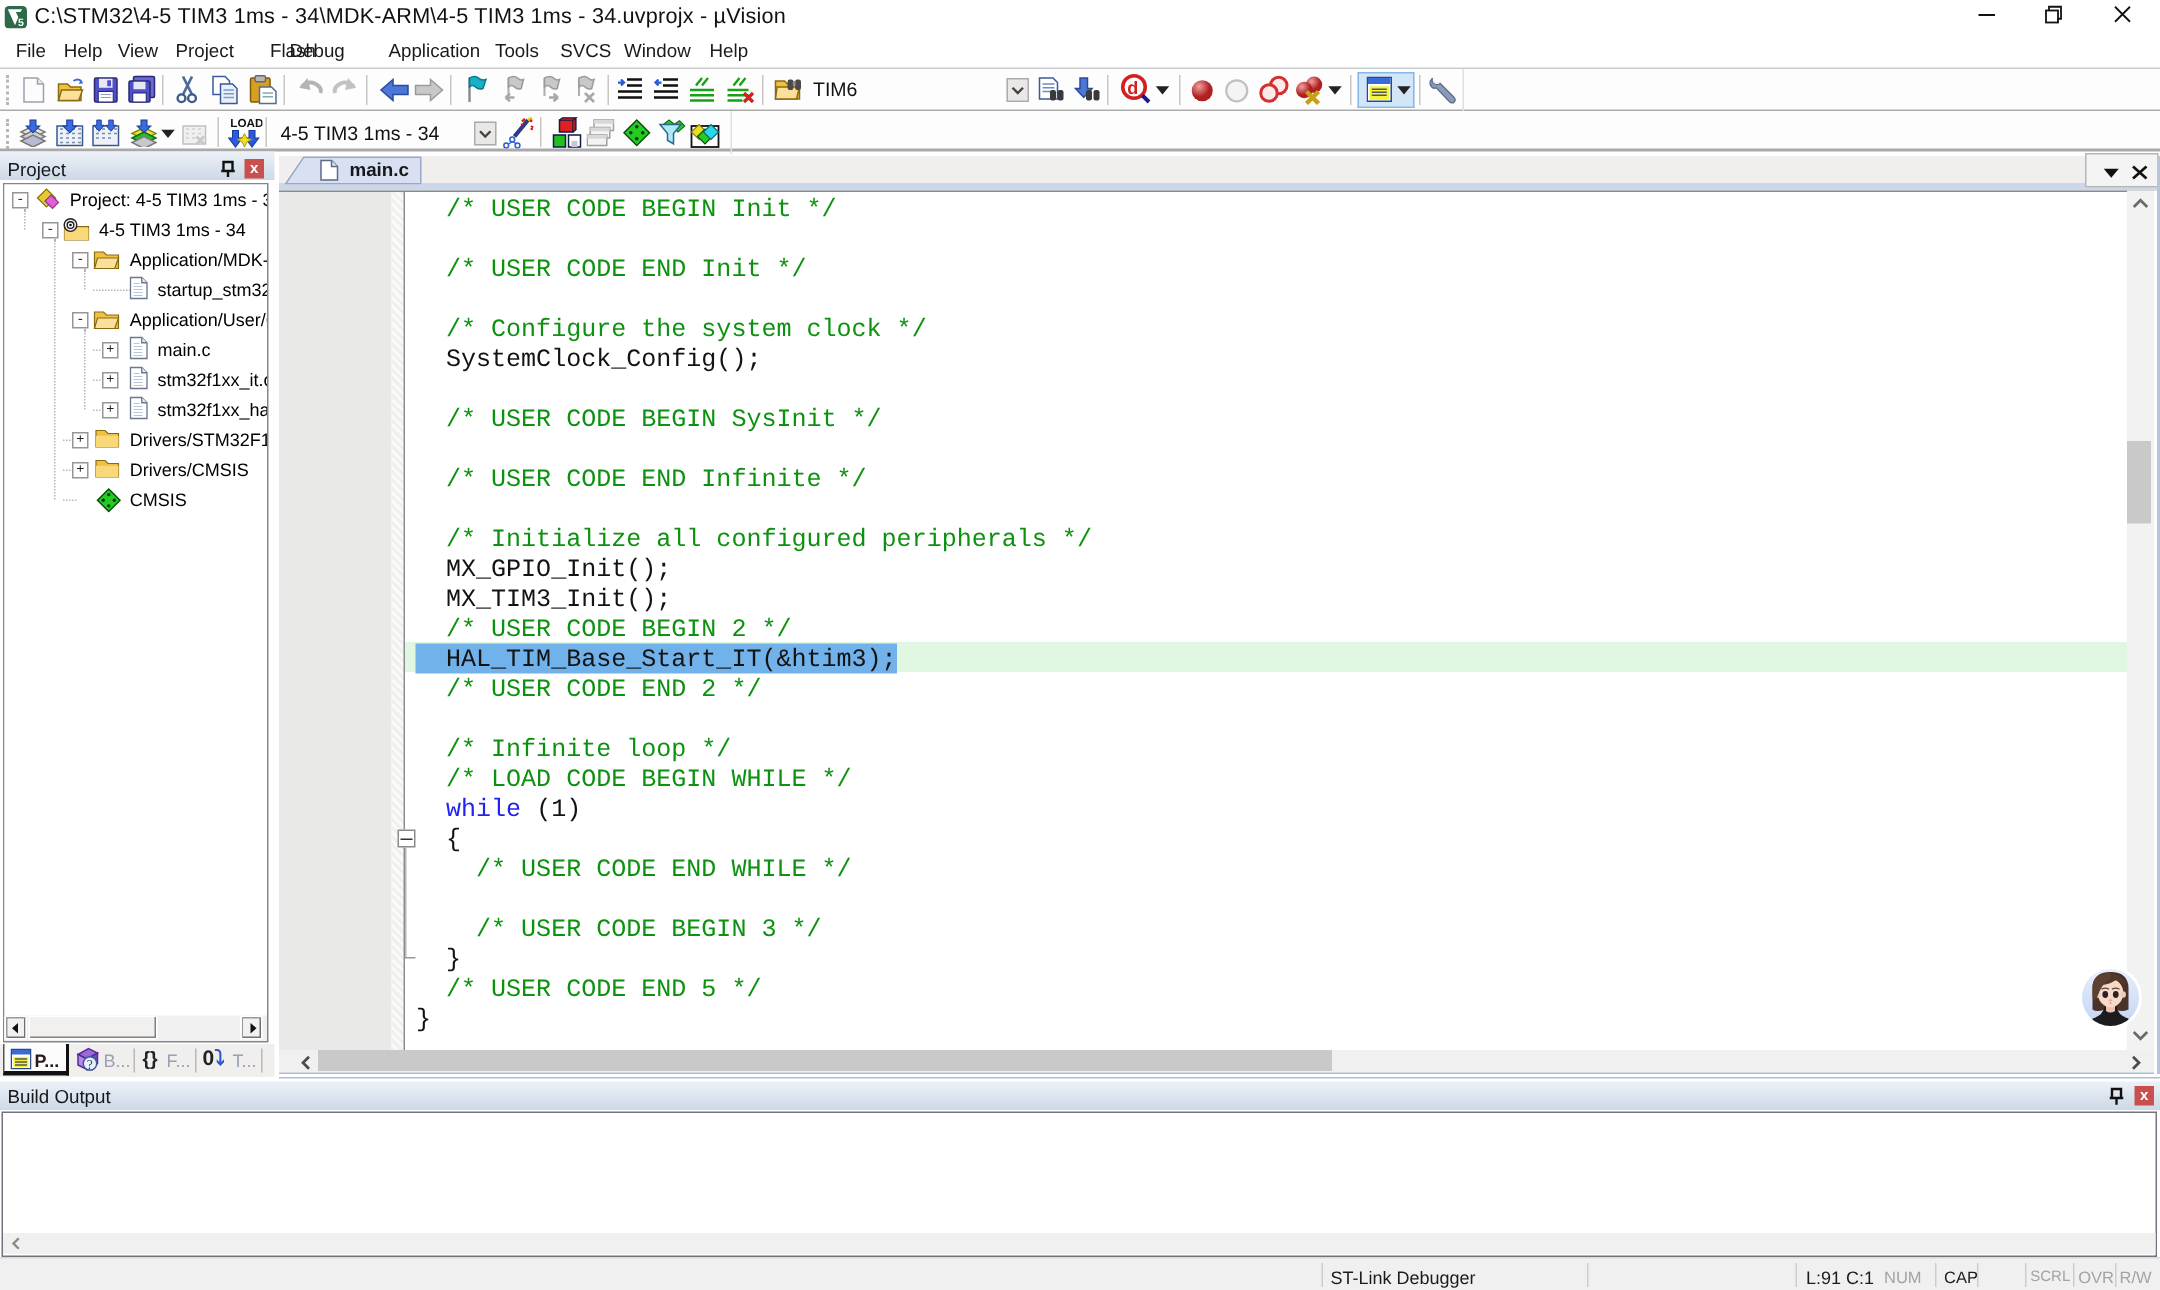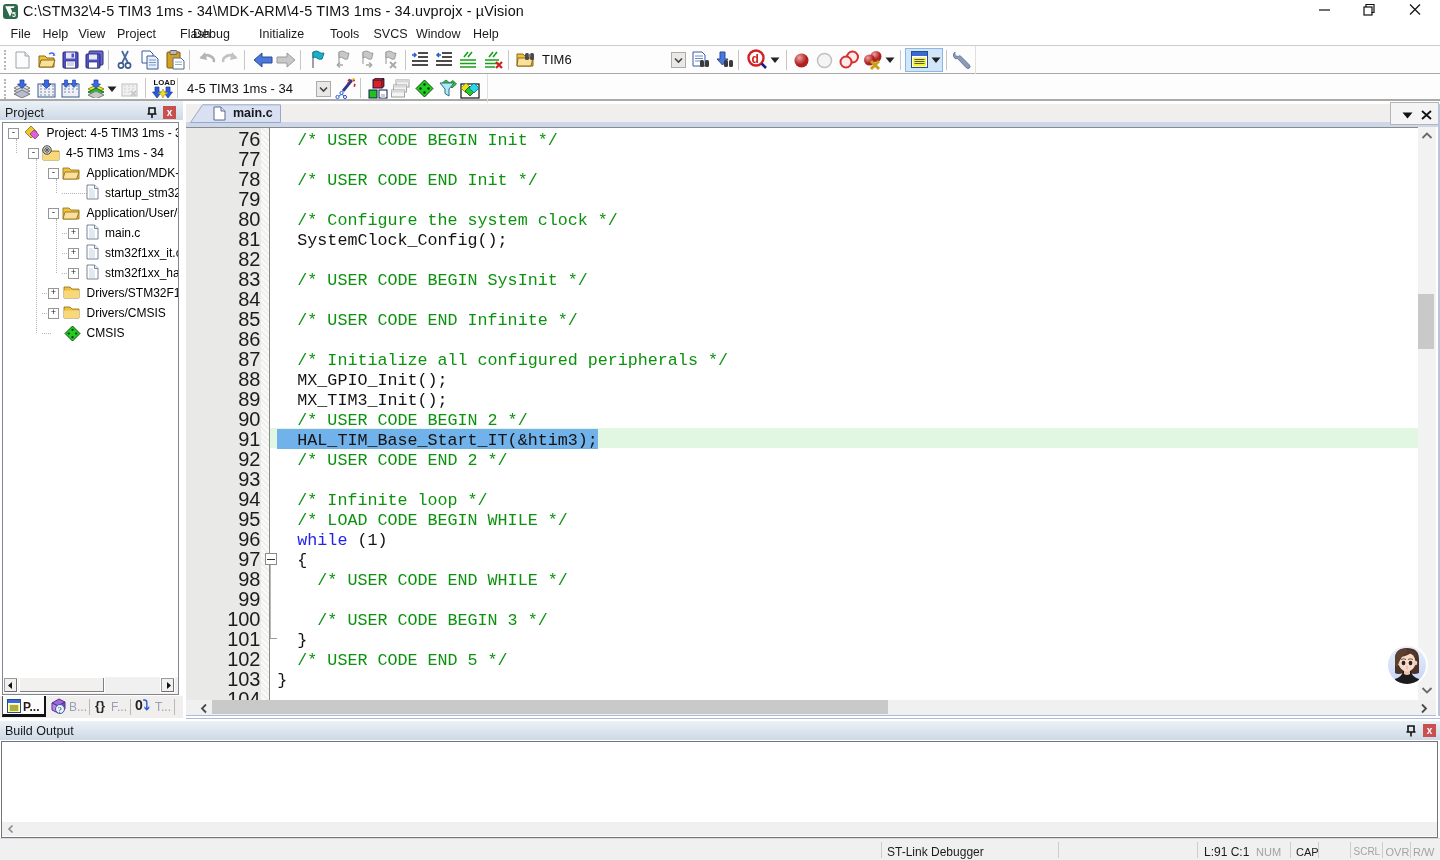--- a/index.html
+++ b/index.html
@@ -45,21 +45,21 @@
 <path d="M97 4.5 l10 10 M107 4.5 l-10 10" stroke="#111" stroke-width="1.2"></path>
 </svg>
 
 <div class="abs menubar"></div>
 <div class="abs menu-item" style="left:10.5px">File</div>
 <div class="abs menu-item" style="left:42.5px">Help</div>
 <div class="abs menu-item" style="left:78.5px">View</div>
 <div class="abs menu-item" style="left:117px">Project</div>
 <div class="abs menu-item" style="left:180px">Flash</div>
 <div class="abs menu-item" style="left:193px">Debug</div>
-<div class="abs menu-item" style="left:259px">Initialize</div>
+<div class="abs menu-item" style="left:259px">Application</div>
 <div class="abs menu-item" style="left:330px">Tools</div>
 <div class="abs menu-item" style="left:373.5px">SVCS</div>
 <div class="abs menu-item" style="left:416px">Window</div>
 <div class="abs menu-item" style="left:473px">Help</div>
 
 <div class="abs tb" id="tbrow1" style="left:0;top:45px;width:1440px;height:28px;border-top:1px solid #cccccc;"></div>
 <div class="abs tb" id="tbrow2" style="left:0;top:73px;width:1440px;height:28px;border-top:1px solid #aaaaaa;border-bottom:2px solid #a9a9a9;"></div>
 <div class="abs" style="left:4px;top:50px;width:3px;height:20px;border-left:2px dotted #b8b6b2;"></div>
 <div class="abs" style="left:4px;top:79px;width:3px;height:20px;border-left:2px dotted #b8b6b2;"></div>
 
@@ -501,49 +501,20 @@
   <div class="abs" style="left:83px;top:0;width:1px;height:572px;background:#8c8c8c;"></div>
 
   <div class="abs" style="left:84px;top:300px;width:1148px;height:20px;background:#e2f7e2;"></div>
   <div class="abs" style="left:91.3px;top:301px;width:320.6px;height:20px;background:#72b2ea;"></div>
 
   <div class="abs" style="left:78.5px;top:425px;width:12px;height:12px;border:1px solid #8a8a8a;background:#fff;"></div>
   <div class="abs" style="left:80.5px;top:430.5px;width:8px;height:1px;background:#333;"></div>
   <div class="abs" style="left:84px;top:437px;width:1px;height:73px;background:#b8b8b8;"></div>
   <div class="abs" style="left:84px;top:510px;width:7px;height:1px;background:#9a9a9a;"></div>
 
-  <div class="abs gut-num" style="left:0;top:0.9px;width:74.5px;">76
-77
-78
-79
-80
-81
-82
-83
-84
-85
-86
-87
-88
-89
-90
-91
-92
-93
-94
-95
-96
-97
-98
-99
-100
-101
-102
-103
-104</div>
 
   <pre class="abs code-pre" style="left:91.3px;top:3.2px;"><span class="cmt">  /* USER CODE BEGIN Init */</span>
 
 <span class="cmt">  /* USER CODE END Init */</span>
 
 <span class="cmt">  /* Configure the system clock */</span>
   SystemClock_Config();
 
 <span class="cmt">  /* USER CODE BEGIN SysInit */</span>
 

